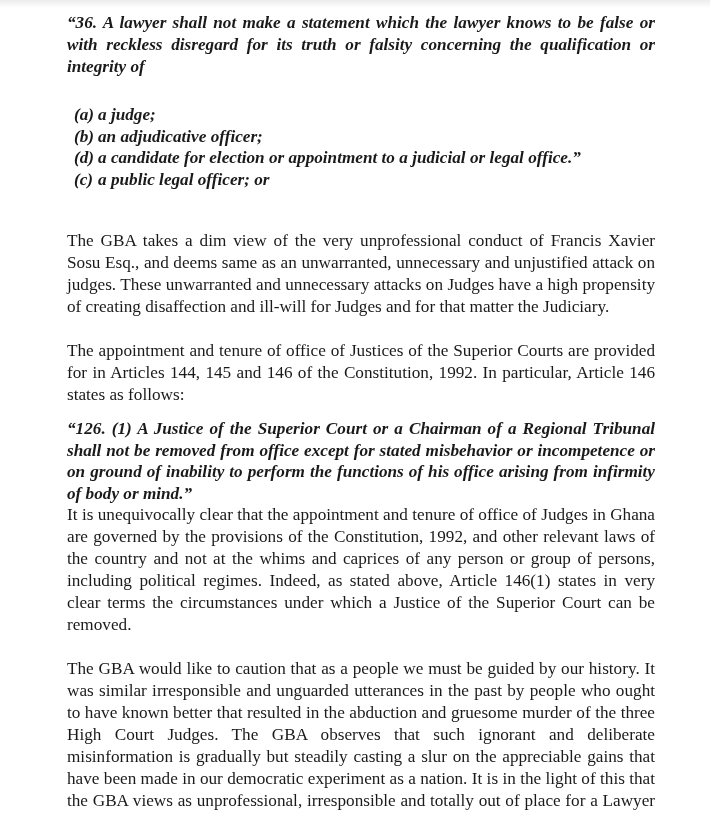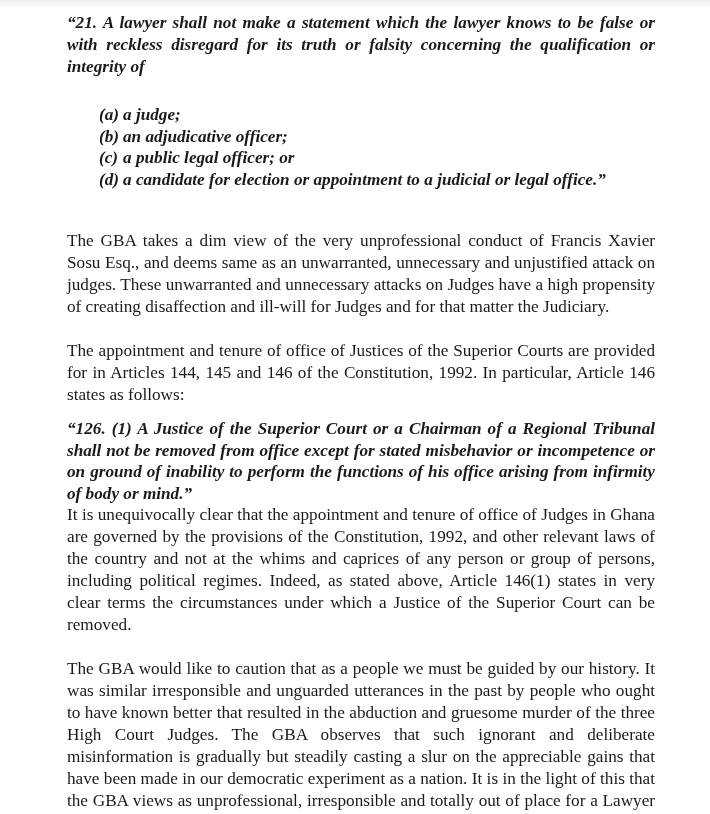--- a/index.html
+++ b/index.html
@@ -12,42 +12,42 @@
     }
     .top-shade {
       position: absolute; left: 0; top: 0; width: 710px; height: 8px;
       background: linear-gradient(#ececec, #ffffff);
     }
     .page {
       position: absolute; left: 67px; top: 12px; width: 588px;
     }
     p { margin: 0; text-align: justify; font-size: 17.2px; line-height: 22px; }
     .quote { font-style: italic; font-weight: bold; }
-    .list { margin: 26px 0 0 32px; padding: 0; list-style: none; }
+    .list { margin: 26px 0 0 7px; padding: 0; list-style: none; }
     .list li { font-style: italic; font-weight: bold; font-size: 17.2px; line-height: 21.5px; }
     .list .mk { display: inline-block; width: 24px; }
     .gap-lg { margin-top: 40px; }
     .gap-md { margin-top: 22px; }
     .gap-sm { margin-top: 12px; }
     .gap-xs { margin-top: 0; }
     .l146 { line-height: 21.5px; }
   </style>
 </head>
 <body>
 
 <div class="top-shade"></div>
 
 <div class="page">
-  <p class="quote">“21. A lawyer shall not make a statement which the lawyer knows to be false or with reckless disregard for its truth or falsity concerning the qualification or integrity of</p>
+  <p class="quote">“36. A lawyer shall not make a statement which the lawyer knows to be false or with reckless disregard for its truth or falsity concerning the qualification or integrity of</p>
 
   <ul class="list">
     <li><span class="mk">(a)</span><span>a judge;</span></li>
     <li><span class="mk">(b)</span><span>an adjudicative officer;</span></li>
+    <li><span class="mk">(d)</span><span>a candidate for election or appointment to a judicial or legal office.”</span></li>
     <li><span class="mk">(c)</span><span>a public legal officer; or</span></li>
-    <li><span class="mk">(d)</span><span>a candidate for election or appointment to a judicial or legal office.”</span></li>
   </ul>
 
   <p class="gap-lg">The GBA takes a dim view of the very unprofessional conduct of Francis Xavier Sosu Esq., and deems same as an unwarranted, unnecessary and unjustified attack on judges. These unwarranted and unnecessary attacks on Judges have a high propensity of creating disaffection and ill-will for Judges and for that matter the Judiciary.</p>
 
   <p class="gap-md">The appointment and tenure of office of Justices of the Superior Courts are provided for in Articles 144, 145 and 146 of the Constitution, 1992. In particular, Article 146 states as follows:</p>
 
   <p class="quote l146 gap-sm">“126. (1) A Justice of the Superior Court or a Chairman of a Regional Tribunal shall not be removed from office except for stated misbehavior or incompetence or on ground of inability to perform the functions of his office arising from infirmity of body or mind.”</p>
 
   <p class="gap-xs">It is unequivocally clear that the appointment and tenure of office of Judges in Ghana are governed by the provisions of the Constitution, 1992, and other relevant laws of the country and not at the whims and caprices of any person or group of persons, including political regimes. Indeed, as stated above, Article 146(1) states in very clear terms the circumstances under which a Justice of the Superior Court can be removed.</p>
 

